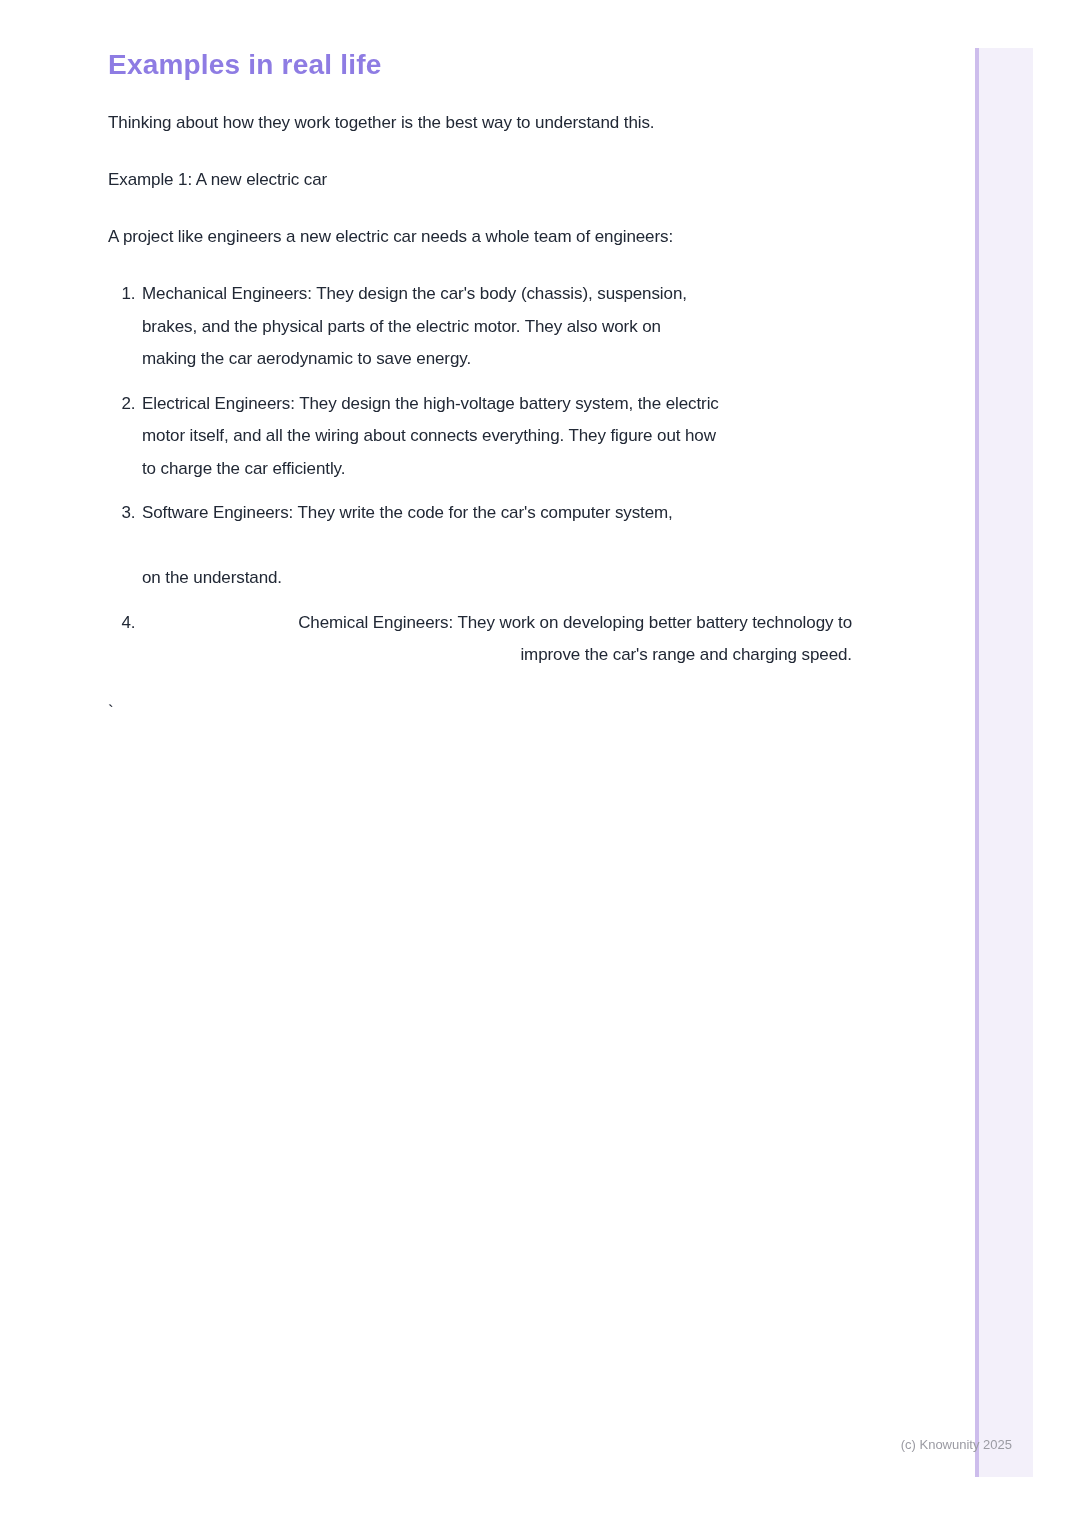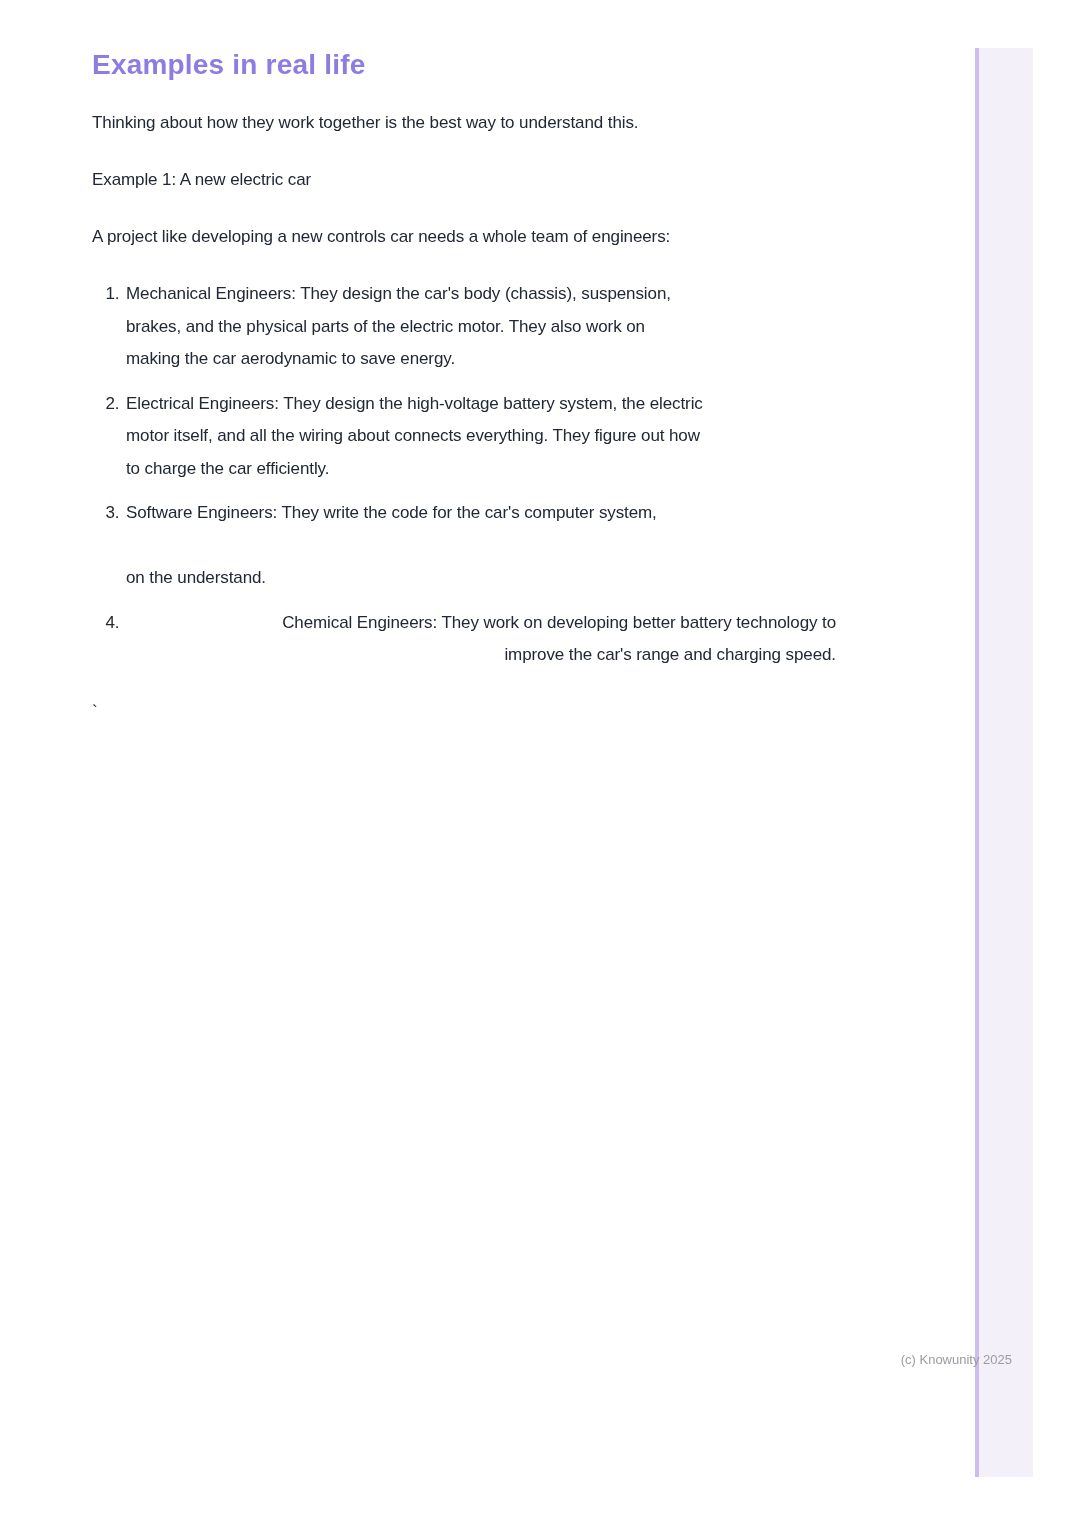--- a/index.html
+++ b/index.html
@@ -10,21 +10,21 @@
     width: 1080px;
     height: 1528px;
     background: #ffffff;
     position: relative;
     overflow: hidden;
     font-family: "Liberation Sans", "DejaVu Sans", sans-serif;
     color: #212835;
   }
   .content {
     position: absolute;
-    left: 92px;
+    left: 108px;
     top: 48px;
     width: 744px;
   }
   h1.section-heading {
     font-size: 28px;
     line-height: 34px;
     font-weight: 700;
     color: #8E7CE3;
     margin: 0 0 25px 0;
     letter-spacing: 0.2px;
@@ -71,41 +71,41 @@
     position: absolute;
     left: 979px;
     top: 48px;
     width: 54px;
     height: 1429px;
     background: #F3F0FA;
     z-index: 1;
   }
   .footer {
     position: absolute;
-    top: 1352px;
+    top: 1437px;
     right: 68px;
     font-size: 13px;
     line-height: 16px;
     color: #9B9BA3;
     z-index: 2;
     white-space: nowrap;
   }
 </style>
 </head>
 <body>
 
 <div class="content">
 
   <h1 class="section-heading">Examples in real life</h1>
 
   <p class="body">Thinking about how they work together is the best way to understand this.</p>
 
   <p class="body bold">Example 1: A new electric car</p>
 
-  <p class="body">A project like developing a new controls car needs a whole team of engineers:</p>
+  <p class="body">A project like engineers a new electric car needs a whole team of engineers:</p>
 
   <ol class="engineer-list">
     <li>
       <span class="bold">Mechanical Engineers:</span>
       <span>They design the car's body (chassis), suspension,</span><br>
       <span>brakes, and the physical parts of the electric motor. They also work on</span><br>
       <span>making the car aerodynamic to save energy.</span>
     </li>
     <li>
       <span class="bold">Electrical Engineers:</span>

